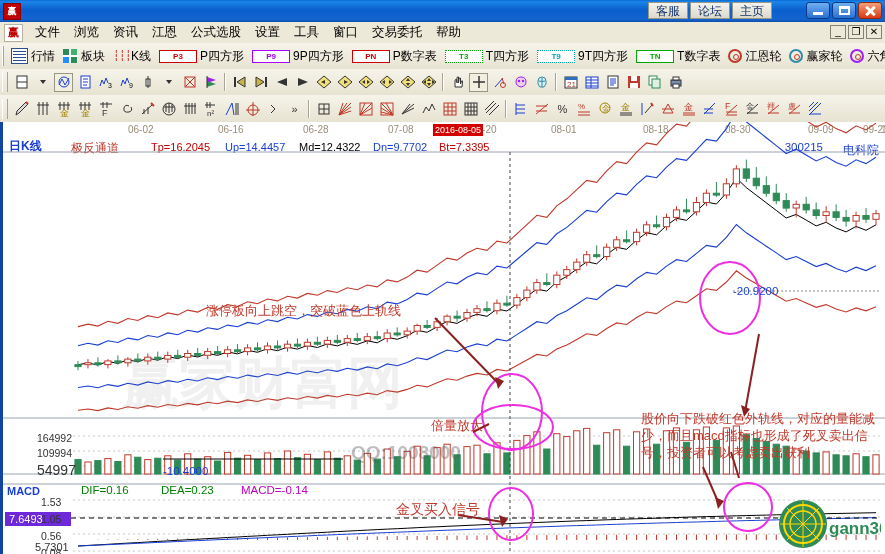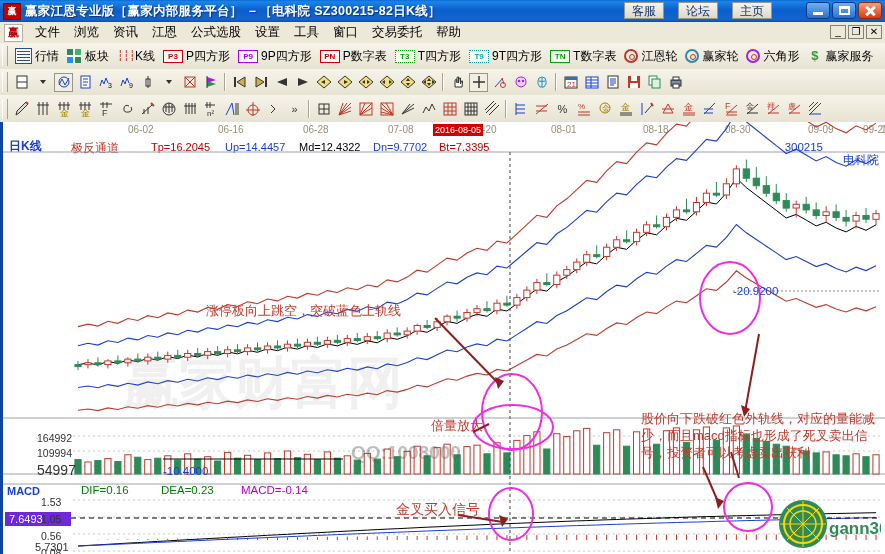--- a/index.html
+++ b/index.html
@@ -14,21 +14,21 @@
   
   .titlebar{
     position:absolute;left:0;top:0;width:885px;height:22px;
     background:linear-gradient(to bottom,#0a6ad4 0%,#1b85e8 8%,#0a5fcd 45%,#1464cf 88%,#0c4fae 100%);
     display:flex;align-items:center;
   }
   .title-ico{width:16px;height:15px;margin:0 4px 0 3px;background:#c00000;border:1px solid #8a0000;
     color:#fff;font-size:9px;line-height:15px;text-align:center;font-weight:bold;}
   .title-text{color:#fff;font-weight:bold;font-size:12.5px;letter-spacing:.3px;
     text-shadow:1px 1px 1px rgba(0,0,0,.45);white-space:nowrap;}
-  .title-btns{position:absolute;right:113px;top:2px;display:flex;gap:14px;}
+  .title-btns{position:absolute;right:113px;top:2px;display:flex;gap:2px;}
   .tbtn{
     background:linear-gradient(to bottom,#f4f3ee,#dcd9cb);
     border:1px solid #9a9684;color:#10316b;font-size:12px;
     padding:1px 7px 2px;line-height:14px;height:17px;box-sizing:border-box;
     font-family:"Liberation Sans",sans-serif;
   }
   .winbtns{position:absolute;right:3px;top:2px;display:flex;gap:2px;}
   .wb{width:24px;height:17px;border:1px solid #0a3c85;border-radius:3px;
     position:relative;box-sizing:border-box;}
   .wb.min{background:linear-gradient(to bottom,#6fb0f2,#2b6fcf);}
@@ -61,21 +61,21 @@
 
   
   .ic-grid{background:#fff;border:1px solid #2a4f8f;}
   .ic-grid::before{content:"";position:absolute;left:1px;top:2px;right:1px;height:1px;background:#2a4f8f;
     box-shadow:0 3px 0 #2a4f8f,0 6px 0 #2a4f8f,0 9px 0 #2a4f8f;}
   .ic-blocks{background:#fff;}
   .ic-blocks::before{content:"";position:absolute;left:0;top:0;width:6px;height:6px;background:#2e8b57;
     box-shadow:8px 0 0 #3cb371,0 8px 0 #1e90ff,8px 8px 0 #2e8b57;}
   .ic-kline{color:#c00;font-size:10px;line-height:14px;text-align:center;}
   .badge{border:1px solid #c00;color:#c00;font-size:8px;line-height:11px;text-align:center;
-    width:20px;height:13px;box-sizing:border-box;background:#fff;font-weight:bold;}
+    width:38px;height:13px;box-sizing:border-box;background:#fff;font-weight:bold;}
   .badge.p9{border-color:#a0f;color:#a0f;}
   .badge.pn{border-color:#c00;color:#c00;}
   .badge.t3{border-color:#0a0;color:#0a0;border-style:dotted;}
   .badge.t9{border-color:#0aa;color:#0aa;border-style:dotted;}
   .badge.tn{border-color:#0a0;color:#0a0;}
   .ic-circ{width:14px;height:14px;border-radius:50%;border:2px solid #c0392b;box-sizing:border-box;}
   .ic-circ.b{border-color:#2e8ba8;}
   .ic-circ.v{border-color:#a020f0;}
   .ic-circ::after{content:"";position:absolute;left:3px;top:3px;width:4px;height:4px;border-radius:50%;
     border:1px solid #c0392b;}
@@ -107,21 +107,20 @@
 
   .logo360{position:absolute;right:4px;bottom:2px;width:108px;height:54px;}
 </style>
 </head>
 <body>
 
 <div id="app">
 
   <div class="titlebar">
     <div class="title-ico">赢</div>
-    <div class="title-text cn">赢家江恩专业版［赢家内部服务平台］ －［电科院   SZ300215-82日K线］</div>
     <div class="title-btns">
       <div class="tbtn cn">客服</div>
       <div class="tbtn cn">论坛</div>
       <div class="tbtn cn">主页</div>
     </div>
     <div class="winbtns">
       <div class="wb min">
           <i></i>
         </div>
       <div class="wb max">
@@ -691,21 +690,21 @@
     <div class="lbl" style="left:430px;top:2px;background:#d40000;color:#fff;font-size:9px;padding:1px 2px;">2016-08-05</div>
 
     <div class="lbl cn" style="left:68px;top:18px;color:#c0392b;font-size:12px;">极反通道</div>
     <div class="lbl" style="left:148px;top:19px;color:#c00000;font-size:11px;"><span>Tp</span>=<span>16.2045</span></div>
     <div class="lbl" style="left:222px;top:19px;color:#1a3fd0;font-size:11px;"><span>Up</span>=<span>14.4457</span></div>
     <div class="lbl" style="left:296px;top:19px;color:#000;font-size:11px;"><span>Md</span>=<span>12.4322</span></div>
     <div class="lbl" style="left:370px;top:19px;color:#1a3fd0;font-size:11px;"><span>Dn</span>=<span>9.7702</span></div>
     <div class="lbl" style="left:436px;top:19px;color:#c00000;font-size:11px;"><span>Bt</span>=<span>7.3395</span></div>
 
     <div class="lbl" style="right:62px;top:19px;color:#1a3fd0;font-size:11.5px;">300215</div>
-    <div class="lbl cn" style="right:6px;top:30px;color:#1a3fd0;font-size:12px;">电科院</div>
+    <div class="lbl cn" style="right:6px;top:20px;color:#1a3fd0;font-size:12px;">电科院</div>
 
     <svg id="chart-svg" width="885" height="432">
         <line x1="0" y1="296" x2="885" y2="296" stroke="#9aa4b0" stroke-width="1"></line>
         <line x1="0" y1="352" x2="885" y2="352" stroke="#9aa4b0" stroke-width="1"></line>
         <line x1="0" y1="362" x2="885" y2="362" stroke="#9aa4b0" stroke-width="1"></line>
         <line x1="0" y1="30" x2="885" y2="30" stroke="#9aa4b0"></line>
         <line x1="70" y1="314" x2="878" y2="314" stroke="#c8c8c8" stroke-dasharray="2,3"></line>
         <line x1="70" y1="329" x2="878" y2="329" stroke="#c8c8c8" stroke-dasharray="2,3"></line>
         <line x1="70" y1="344" x2="878" y2="344" stroke="#c8c8c8" stroke-dasharray="2,3"></line>
         <line x1="70" y1="378" x2="878" y2="378" stroke="#c8c8c8" stroke-dasharray="2,3"></line>

